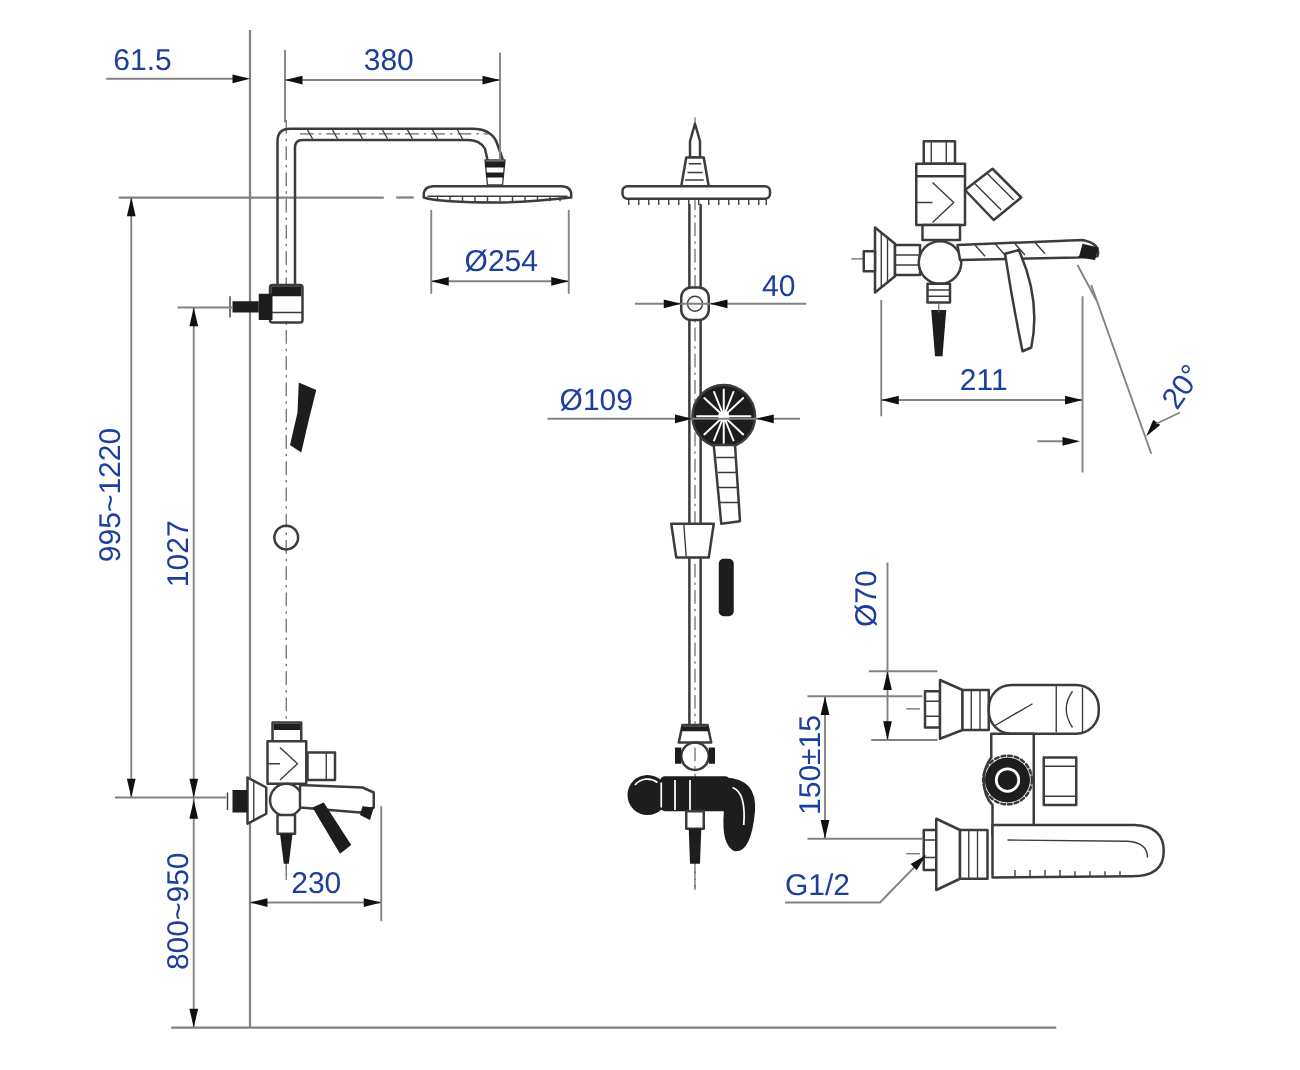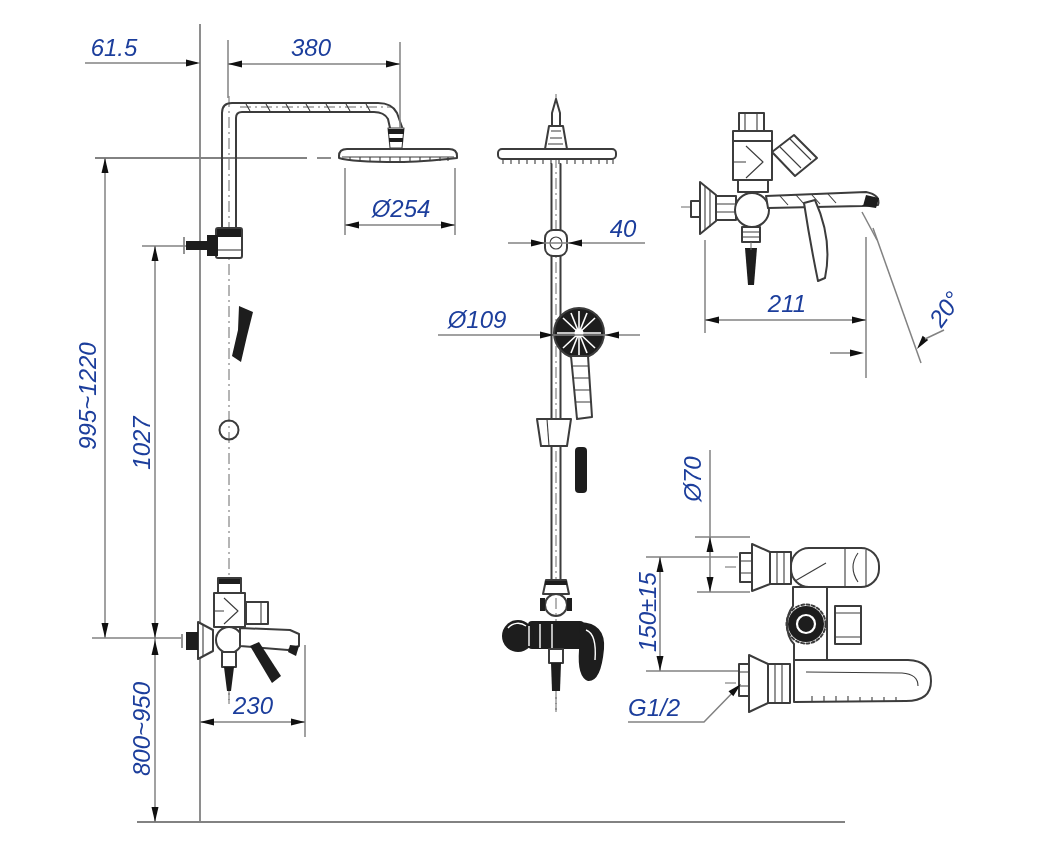--- a/index.html
+++ b/index.html
@@ -1,17 +1,17 @@
 <!DOCTYPE html>
 <html style="--bg: #ffffff; --obj: #3c3c3c; --ink: #1d1d1d; --dim: #828282; --txt: #1c3e9c;"><head>
 <meta charset="utf-8">
 <style>
   html,body{margin:0;padding:0;background:#fff;}
   .stage{position:relative;width:1036px;height:856px;background:var(--bg,#fff);overflow:hidden;
-         font-family:"Liberation Sans",sans-serif;font-style:italic;}
+         font-family:"Liberation Sans",sans-serif;}
   svg{position:absolute;left:0;top:0;}
   .obj{stroke:var(--obj,#3c3c3c);fill:none;stroke-width:2;stroke-linejoin:round;stroke-linecap:round;}
   .thin{stroke:var(--obj,#3c3c3c);fill:none;stroke-width:1.1;stroke-linejoin:round;}
   .dark{fill:var(--ink,#1d1d1d);stroke:none;}
   .wfill{fill:#fff;}
   .dim{stroke:var(--dim,#828282);stroke-width:1.5;fill:none;stroke-linecap:butt;}
   .ref{stroke:var(--dim,#828282);stroke-width:1.8;fill:none;}
   .arr{fill:#101010;stroke:none;}
   .cl{stroke:#6b6b6b;stroke-width:1;fill:none;stroke-dasharray:11 4 2 4;}
   .lbl{fill:var(--txt,#1c3e9c);font-size:24px;font-family:"Liberation Sans",sans-serif;}

